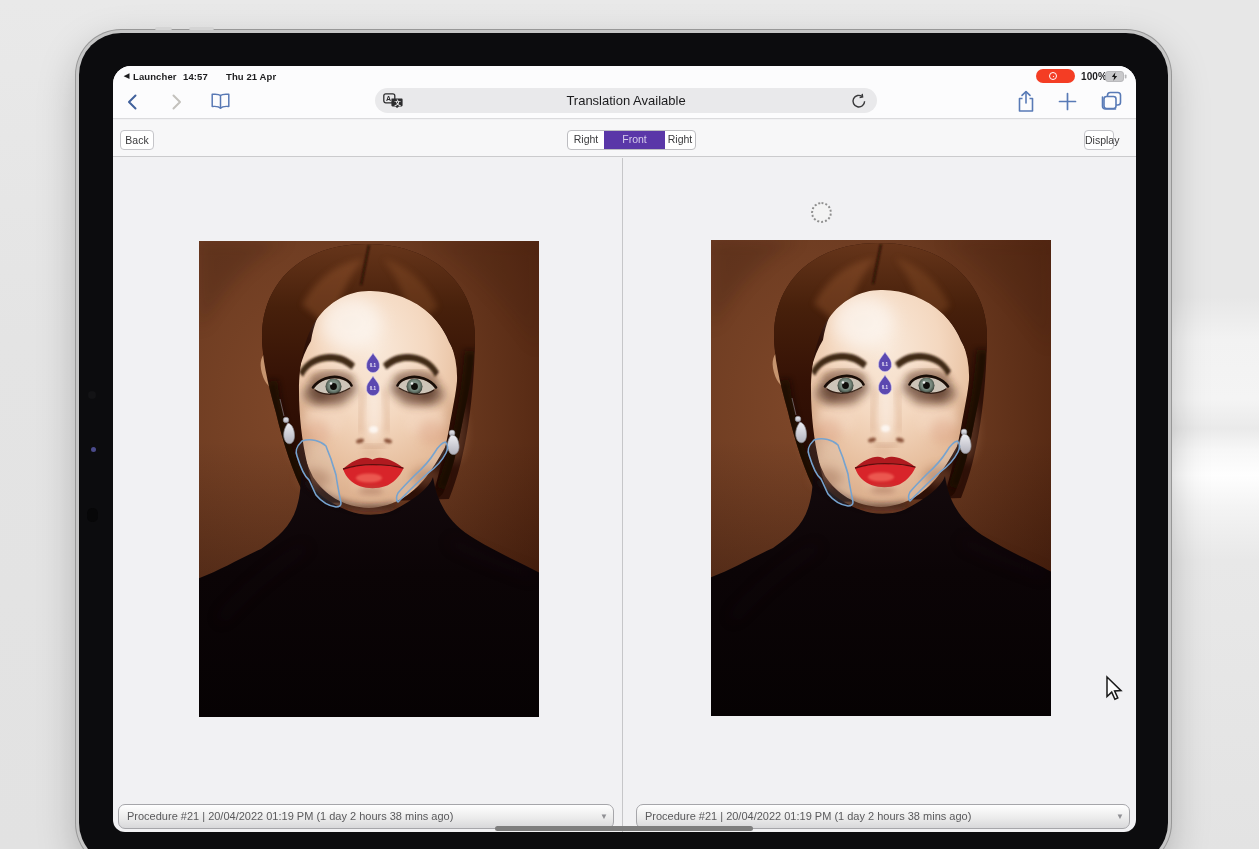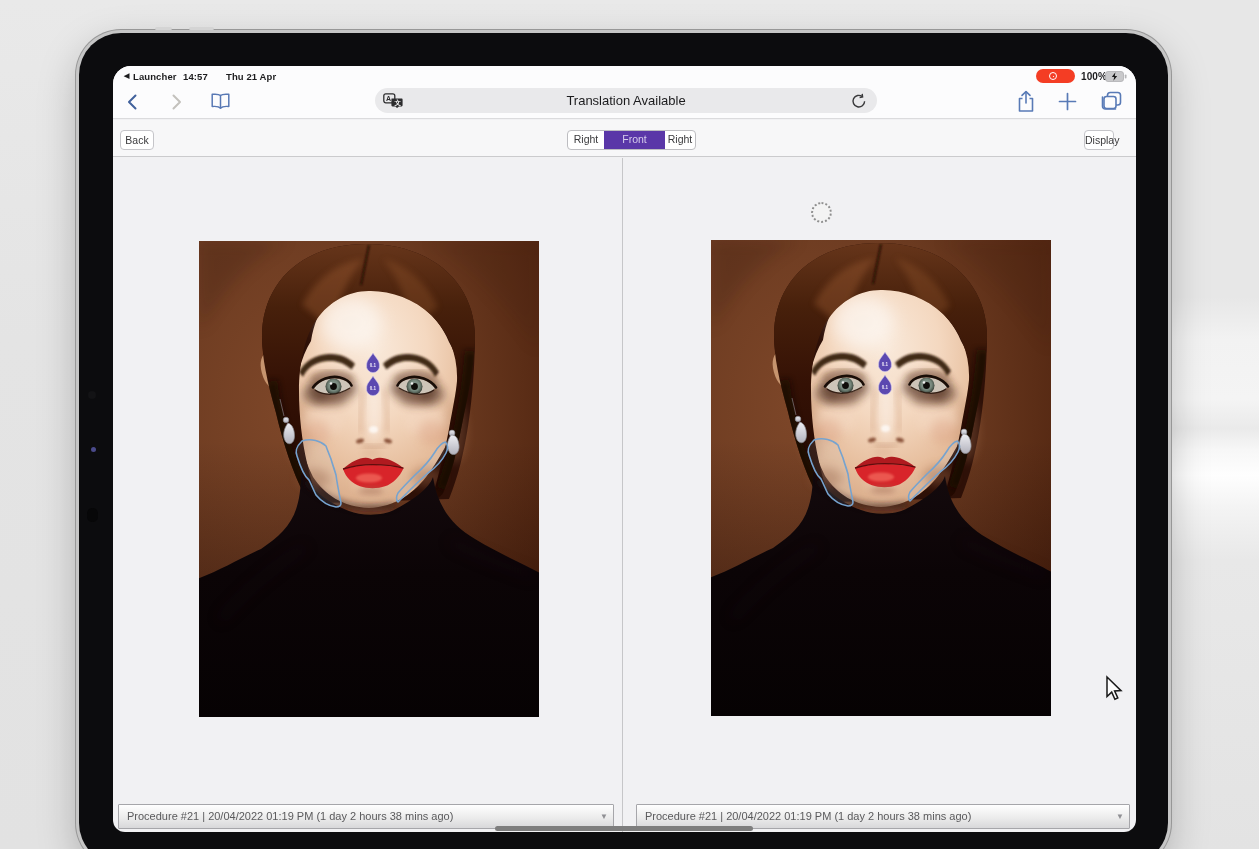--- a/index.html
+++ b/index.html
@@ -22,21 +22,21 @@
 .seg { position:absolute; left:454px; top:10px; height:20px; display:flex; border:1px solid #bdbdc1; border-radius:4px; overflow:hidden; background:#fff;align-items:flex-end; }
 .seg div:nth-child(1){width:36px;} .seg div:nth-child(2){width:61px;} .seg div:nth-child(3){width:30px;} .seg div { font-size:10.5px; color:#3a3a3c; text-align:center; line-height:19px; }
 .seg .on { background:#5a37a8; color:#d6cdec; }
 .urlpill { position:absolute; left:262px; top:22px; width:502px; height:25px; border-radius:13px; background:#e9e9eb; }
 .urltext { position:absolute; width:100%; text-align:center; top:5px; font-size:13px; color:#1b1b1d; }
 .divider { position:absolute; left:509px; top:92px; width:1px; height:738px; background:#c6c6c8; }
 .photo { position:absolute; width:340px; height:476px; }
 .circmark { position:absolute; left:698px; top:136px; width:21px; height:21px; border-radius:50%;
   border:2px dotted #8f8f8f; background:rgba(243,243,243,0.92); }
 .sel { position:absolute; top:738px; height:25px; background:linear-gradient(#ffffff,#ececec 55%,#d8d8da);
-  border:1px solid #a6a6aa; border-radius:1px; font-size:11px; color:#5a5a5c; line-height:23px; padding-left:8px;
+  border:1px solid #a6a6aa; border-radius:7px; font-size:11px; color:#5a5a5c; line-height:23px; padding-left:8px;
   white-space:nowrap; overflow:hidden; }
 .sel .arr { position:absolute; right:5px; top:0; font-size:8px; color:#909094; line-height:23px; }
 .scrollbar { position:absolute; left:382px; top:760px; width:258px; height:5px; background:#7e7e7e; border-radius:3px; }
 .cursor { position:absolute; left:1100px; top:672px; }
 </style>
 </head>
 <body>
 <div class="bgband"></div>
 <div class="ipad"></div>
 <div class="btn-notch" style="left:155px;width:17px;"></div>

